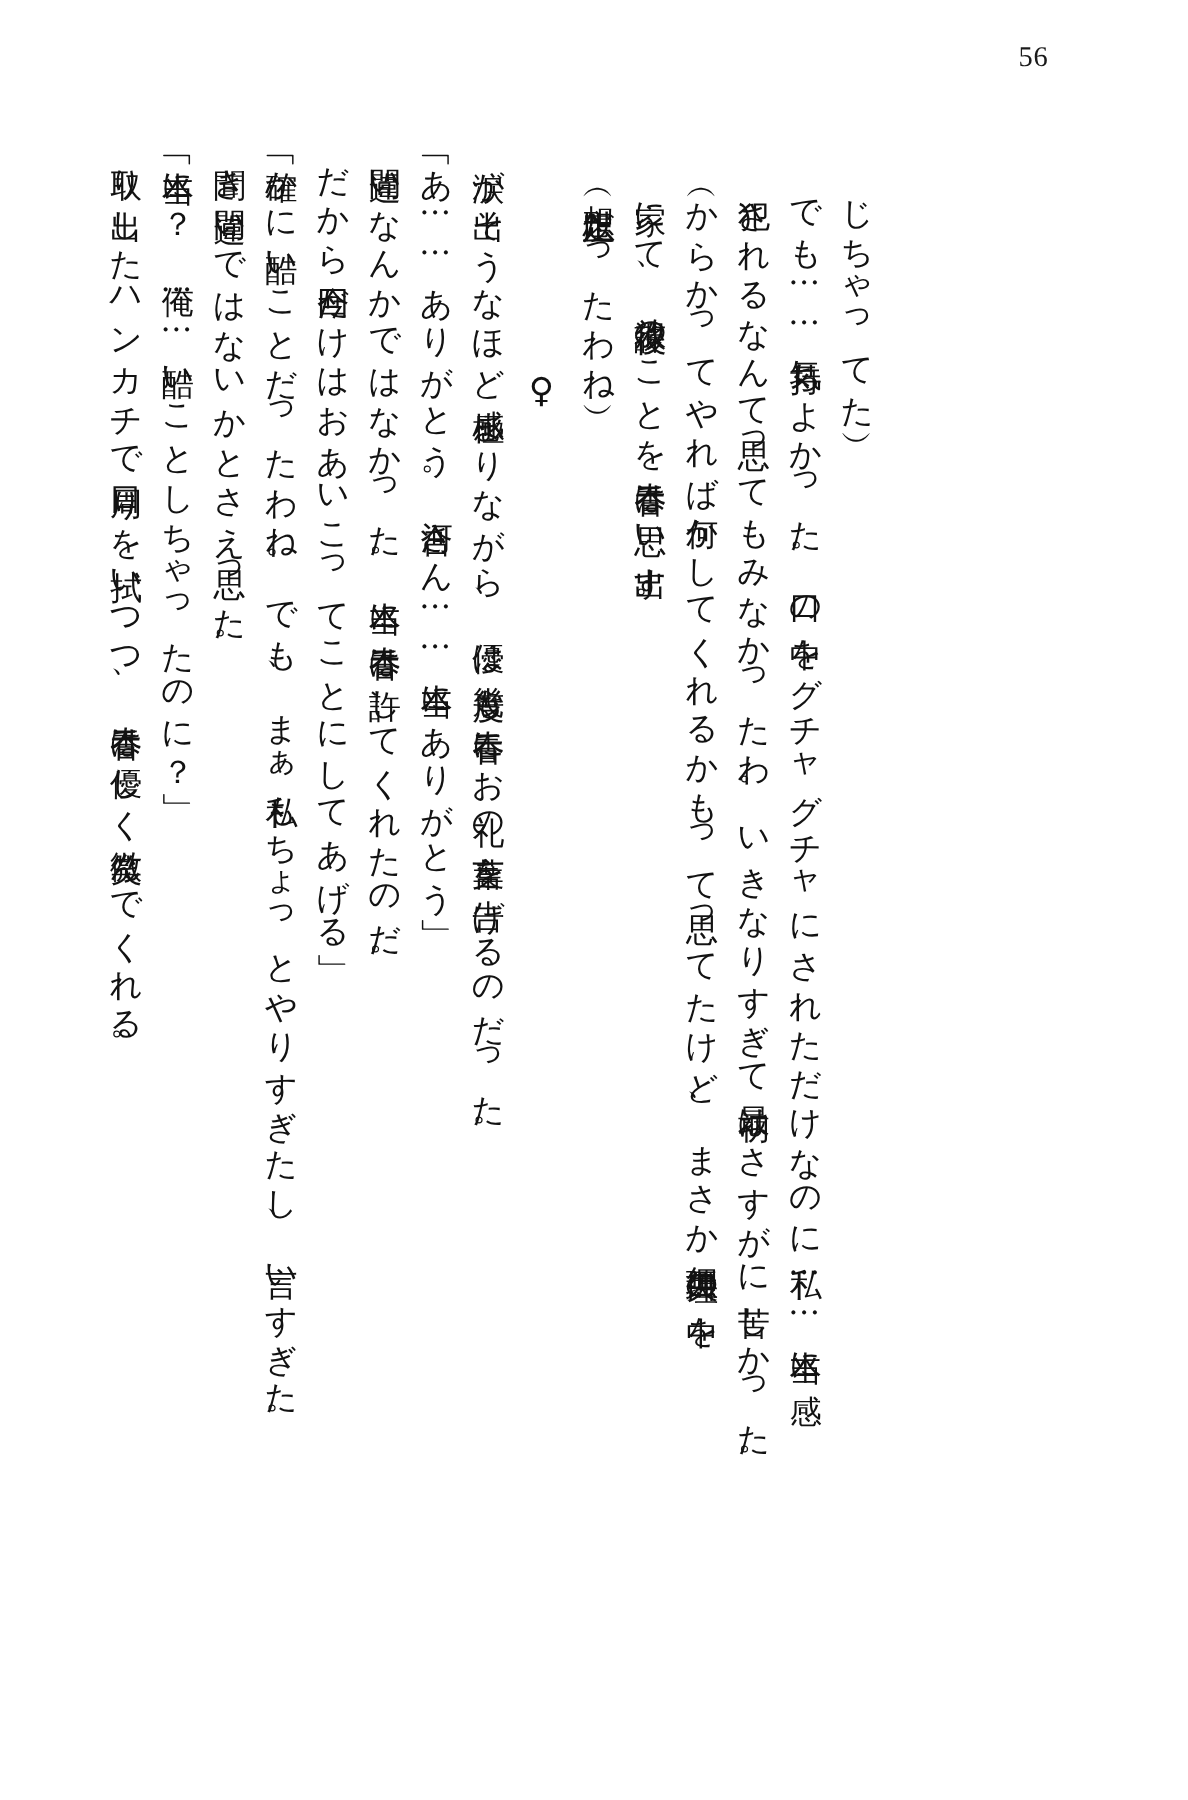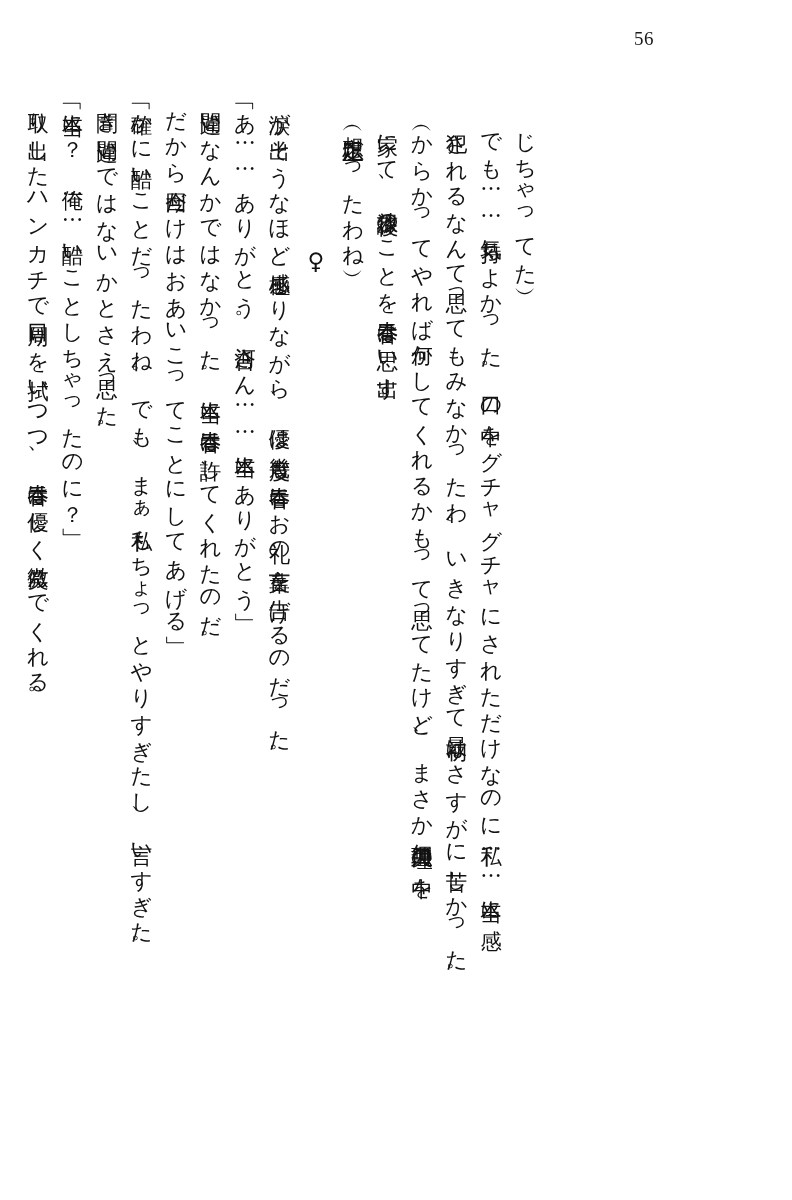--- a/index.html
+++ b/index.html
@@ -14,20 +14,21 @@
     color: #111111;
     position: relative;
     overflow: hidden;
   }
   .page {
     position: absolute;
     top: 0; left: 0;
     width: 740px;
     height: 1200px;
     background: #ffffff;
+    padding-left: 45px;
   }
   .page-number {
     position: absolute;
     top: 28px;
     right: 86px;
     font-size: 19px;
     letter-spacing: 0.5px;
     color: #1a1a1a;
     font-family: "Liberation Serif", "DejaVu Serif", serif;
   }

